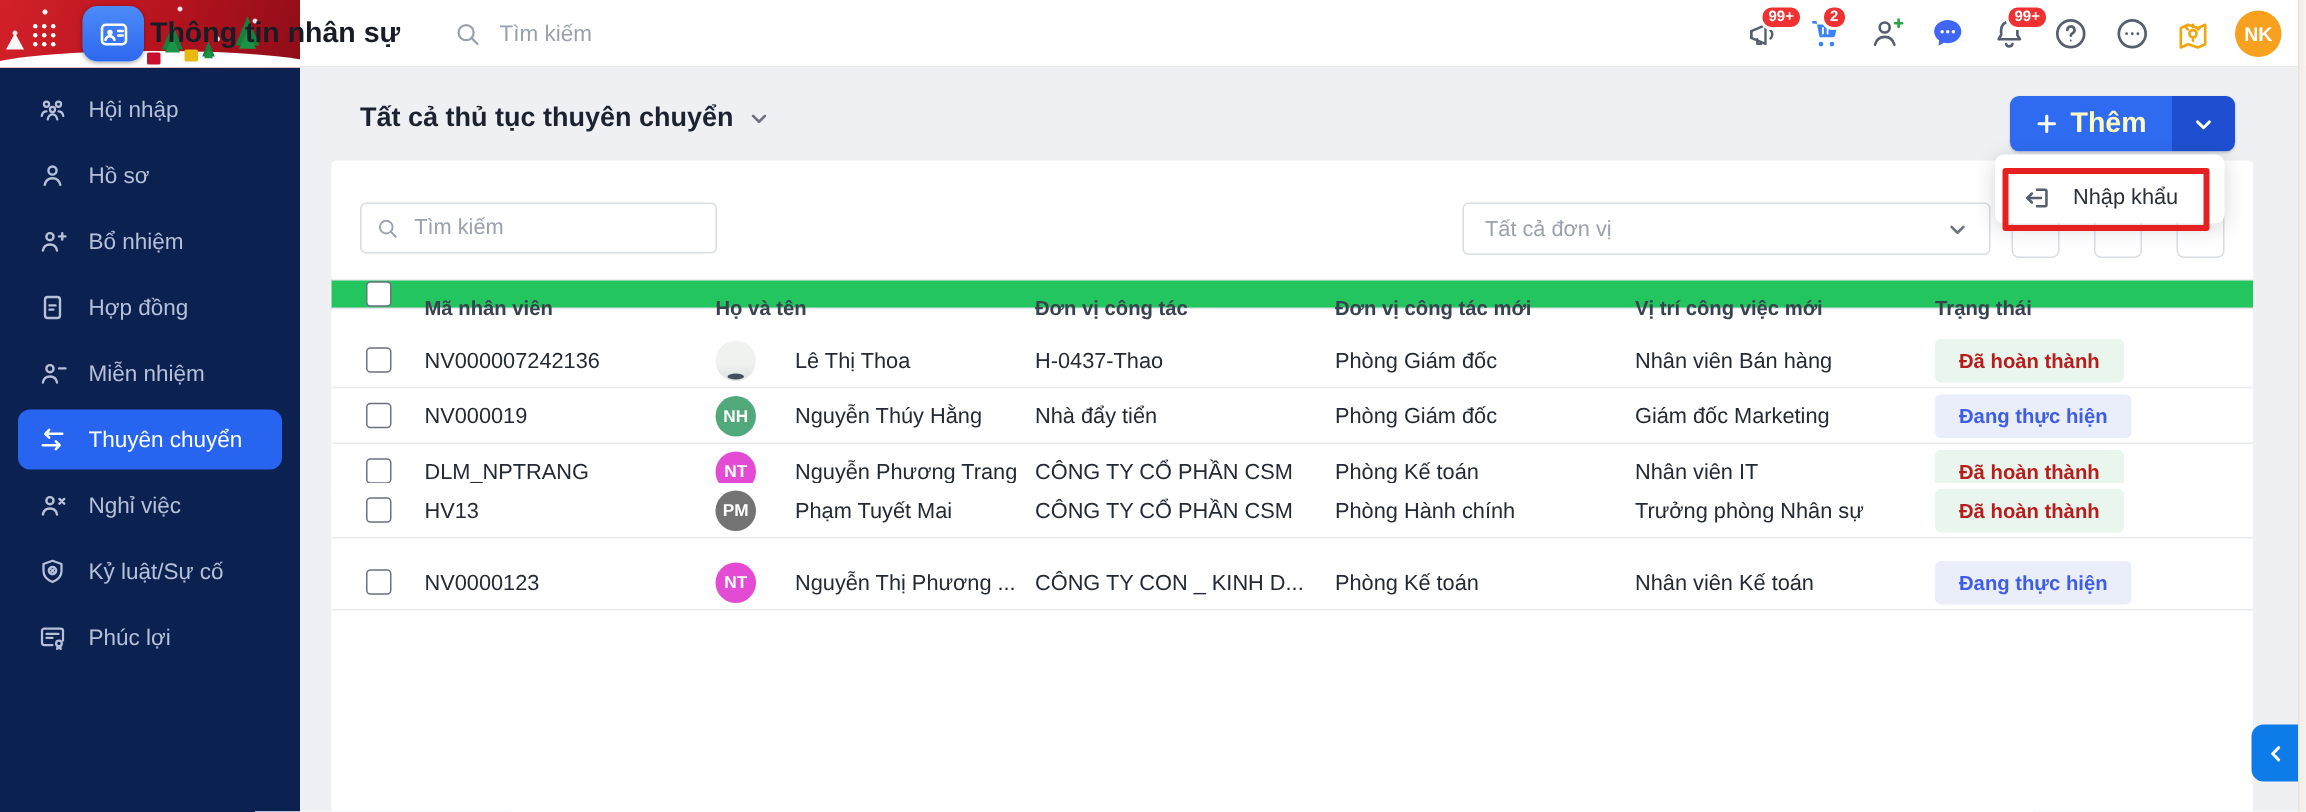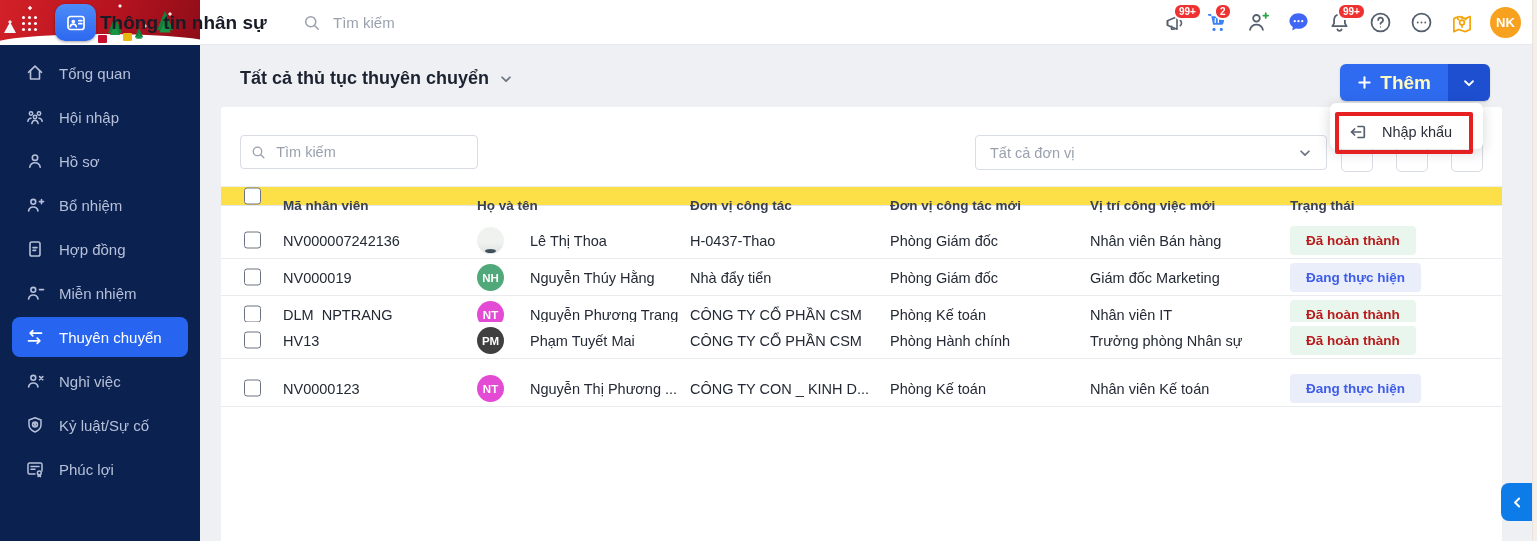--- a/index.html
+++ b/index.html
@@ -56,21 +56,21 @@
   .add-btn { position:absolute; top:19px; right:47px; height:37px; display:flex; border-radius:6px; overflow:hidden; box-shadow:0 1px 2px rgba(0,0,0,.18); cursor:pointer; }
   .add-main { background:#2f6bf0; color:#fef9c3; display:flex; align-items:center; gap:8px; padding:0 17px; font-size:19px; font-weight:700; }
   .add-caret { background:#1d4fd0; width:42px; display:flex; align-items:center; justify-content:center; }
 
   .card { position:absolute; left:21px; top:62px; right:35px; bottom:0; background:#fff; border-radius:3px 3px 0 0; }
   .search-box { position:absolute; left:19px; top:28px; width:238px; height:34px; border:1px solid #d8dce3; border-radius:4px; display:flex; align-items:center; padding:0 10px; gap:8px; background:#fff; }
   .search-box input { border:0; outline:0; font:14.5px "Liberation Sans",sans-serif; color:#333; width:100%; }
   .unit-select { position:absolute; left:754px; top:28px; width:352px; height:35px; border:1px solid #d8dce3; border-radius:4px; display:flex; align-items:center; justify-content:space-between; padding:0 14px; color:#9aa1ae; font-size:14.5px; cursor:pointer; background:#fff; }
   .ghost-btn { position:absolute; top:33px; width:32px; height:32px; border:1px solid #d8dce3; border-radius:5px; background:#fff; cursor:pointer; }
 
-  .thead { position:absolute; left:0; right:0; top:79px; height:20px; background:#fde047; border-top:1px solid #eceef2; border-bottom:1px solid #e3e6ec; }
+  .thead { position:absolute; left:0; right:0; top:79px; height:20px; background:#22c55e; border-top:1px solid #eceef2; border-bottom:1px solid #e3e6ec; }
   .th { position:absolute; top:0; height:36px; display:flex; align-items:center; font-size:13.5px; font-weight:700; color:#3a4150; }
   .trow { position:absolute; left:0; right:0; height:37px; border-bottom:1px solid #e9ebef; background:#fff; }
   .td { position:absolute; top:0; height:37px; display:flex; align-items:center; font-size:14.5px; color:#242a35; white-space:nowrap; }
   .cb { position:absolute; left:23px; top:50%; transform:translateY(-50%); width:17px; height:17px; border:1.8px solid #6a7280; border-radius:3px; background:#fff; cursor:pointer; }
   .col-code { left:62px; } .col-name { left:256px; } .col-unit { left:469px; }
   .col-newunit { left:669px; } .col-newpos { left:869px; } .col-status { left:1069px; }
   .avt { width:27px; height:27px; border-radius:50%; color:#fff; font-size:11.5px; font-weight:700; display:flex; align-items:center; justify-content:center; margin-right:26px; flex:none; }
   .avt.photo { background:linear-gradient(180deg,#f0f2f0 55%,#dde2e0); position:relative; }
   .avt.photo:after { content:''; position:absolute; bottom:1px; left:8px; width:11px; height:4px; background:#42505c; border-radius:50%; }
   .status { padding:7px 16px; border-radius:4px; font-size:13.5px; font-weight:600; }
@@ -181,27 +181,20 @@
           <path d="M12 14.2v1.6"></path>
           <path d="M12 7.4V6M8.9 8.9 7.8 7.8M15.1 8.9l1.1-1.1"></path>
       </svg>
     </div>
     <div class="avatar-nk">NK</div>
   </div>
 </div>
 
 <div class="sidebar">
   <div class="sitem">
-    <svg width="20" height="20" viewBox="0 0 20 20" fill="none" stroke="currentColor" stroke-width="1.6" stroke-linecap="round" stroke-linejoin="round">
-        <path d="M3.5 9.3 10 3.2l6.5 6.1"></path>
-        <path d="M5.5 7.6V16h9V7.6"></path>
-      </svg>
-    <span>Tổng quan</span>
-  </div>
-  <div class="sitem">
     <svg width="20" height="20" viewBox="0 0 20 20" fill="none" stroke="currentColor" stroke-width="1.5" stroke-linecap="round" stroke-linejoin="round">
         <circle cx="6" cy="6.5" r="1.7"></circle>
         <circle cx="14" cy="6.5" r="1.7"></circle>
         <circle cx="10" cy="10" r="1.7"></circle>
         <path d="M2.8 14.3c.4-2 1.7-3 3.2-3M17.2 14.3c-.4-2-1.7-3-3.2-3M6.8 16.6c.5-2.2 1.8-3.3 3.2-3.3s2.7 1.1 3.2 3.3"></path>
       </svg>
     <span>Hội nhập</span>
   </div>
   <div class="sitem">
     <svg width="20" height="20" viewBox="0 0 20 20" fill="none" stroke="currentColor" stroke-width="1.6" stroke-linecap="round" stroke-linejoin="round">
@@ -362,21 +355,21 @@
       <div class="td col-newpos">Nhân viên IT</div>
       <div class="td col-status">
           <span class="status done">Đã hoàn thành</span>
         </div>
     </div>
 
     <div class="trow" style="top:215px">
       <div class="cb"></div>
       <div class="td col-code">HV13</div>
       <div class="td col-name">
-        <span class="avt" style="background: #404040;">PM</span>
+        <span class="avt" style="background: #737373;">PM</span>
         <span>Phạm Tuyết Mai</span>
       </div>
       <div class="td col-unit">CÔNG TY CỔ PHẦN CSM</div>
       <div class="td col-newunit">Phòng Hành chính</div>
       <div class="td col-newpos">Trưởng phòng Nhân sự</div>
       <div class="td col-status">
           <span class="status done">Đã hoàn thành</span>
         </div>
     </div>
 

